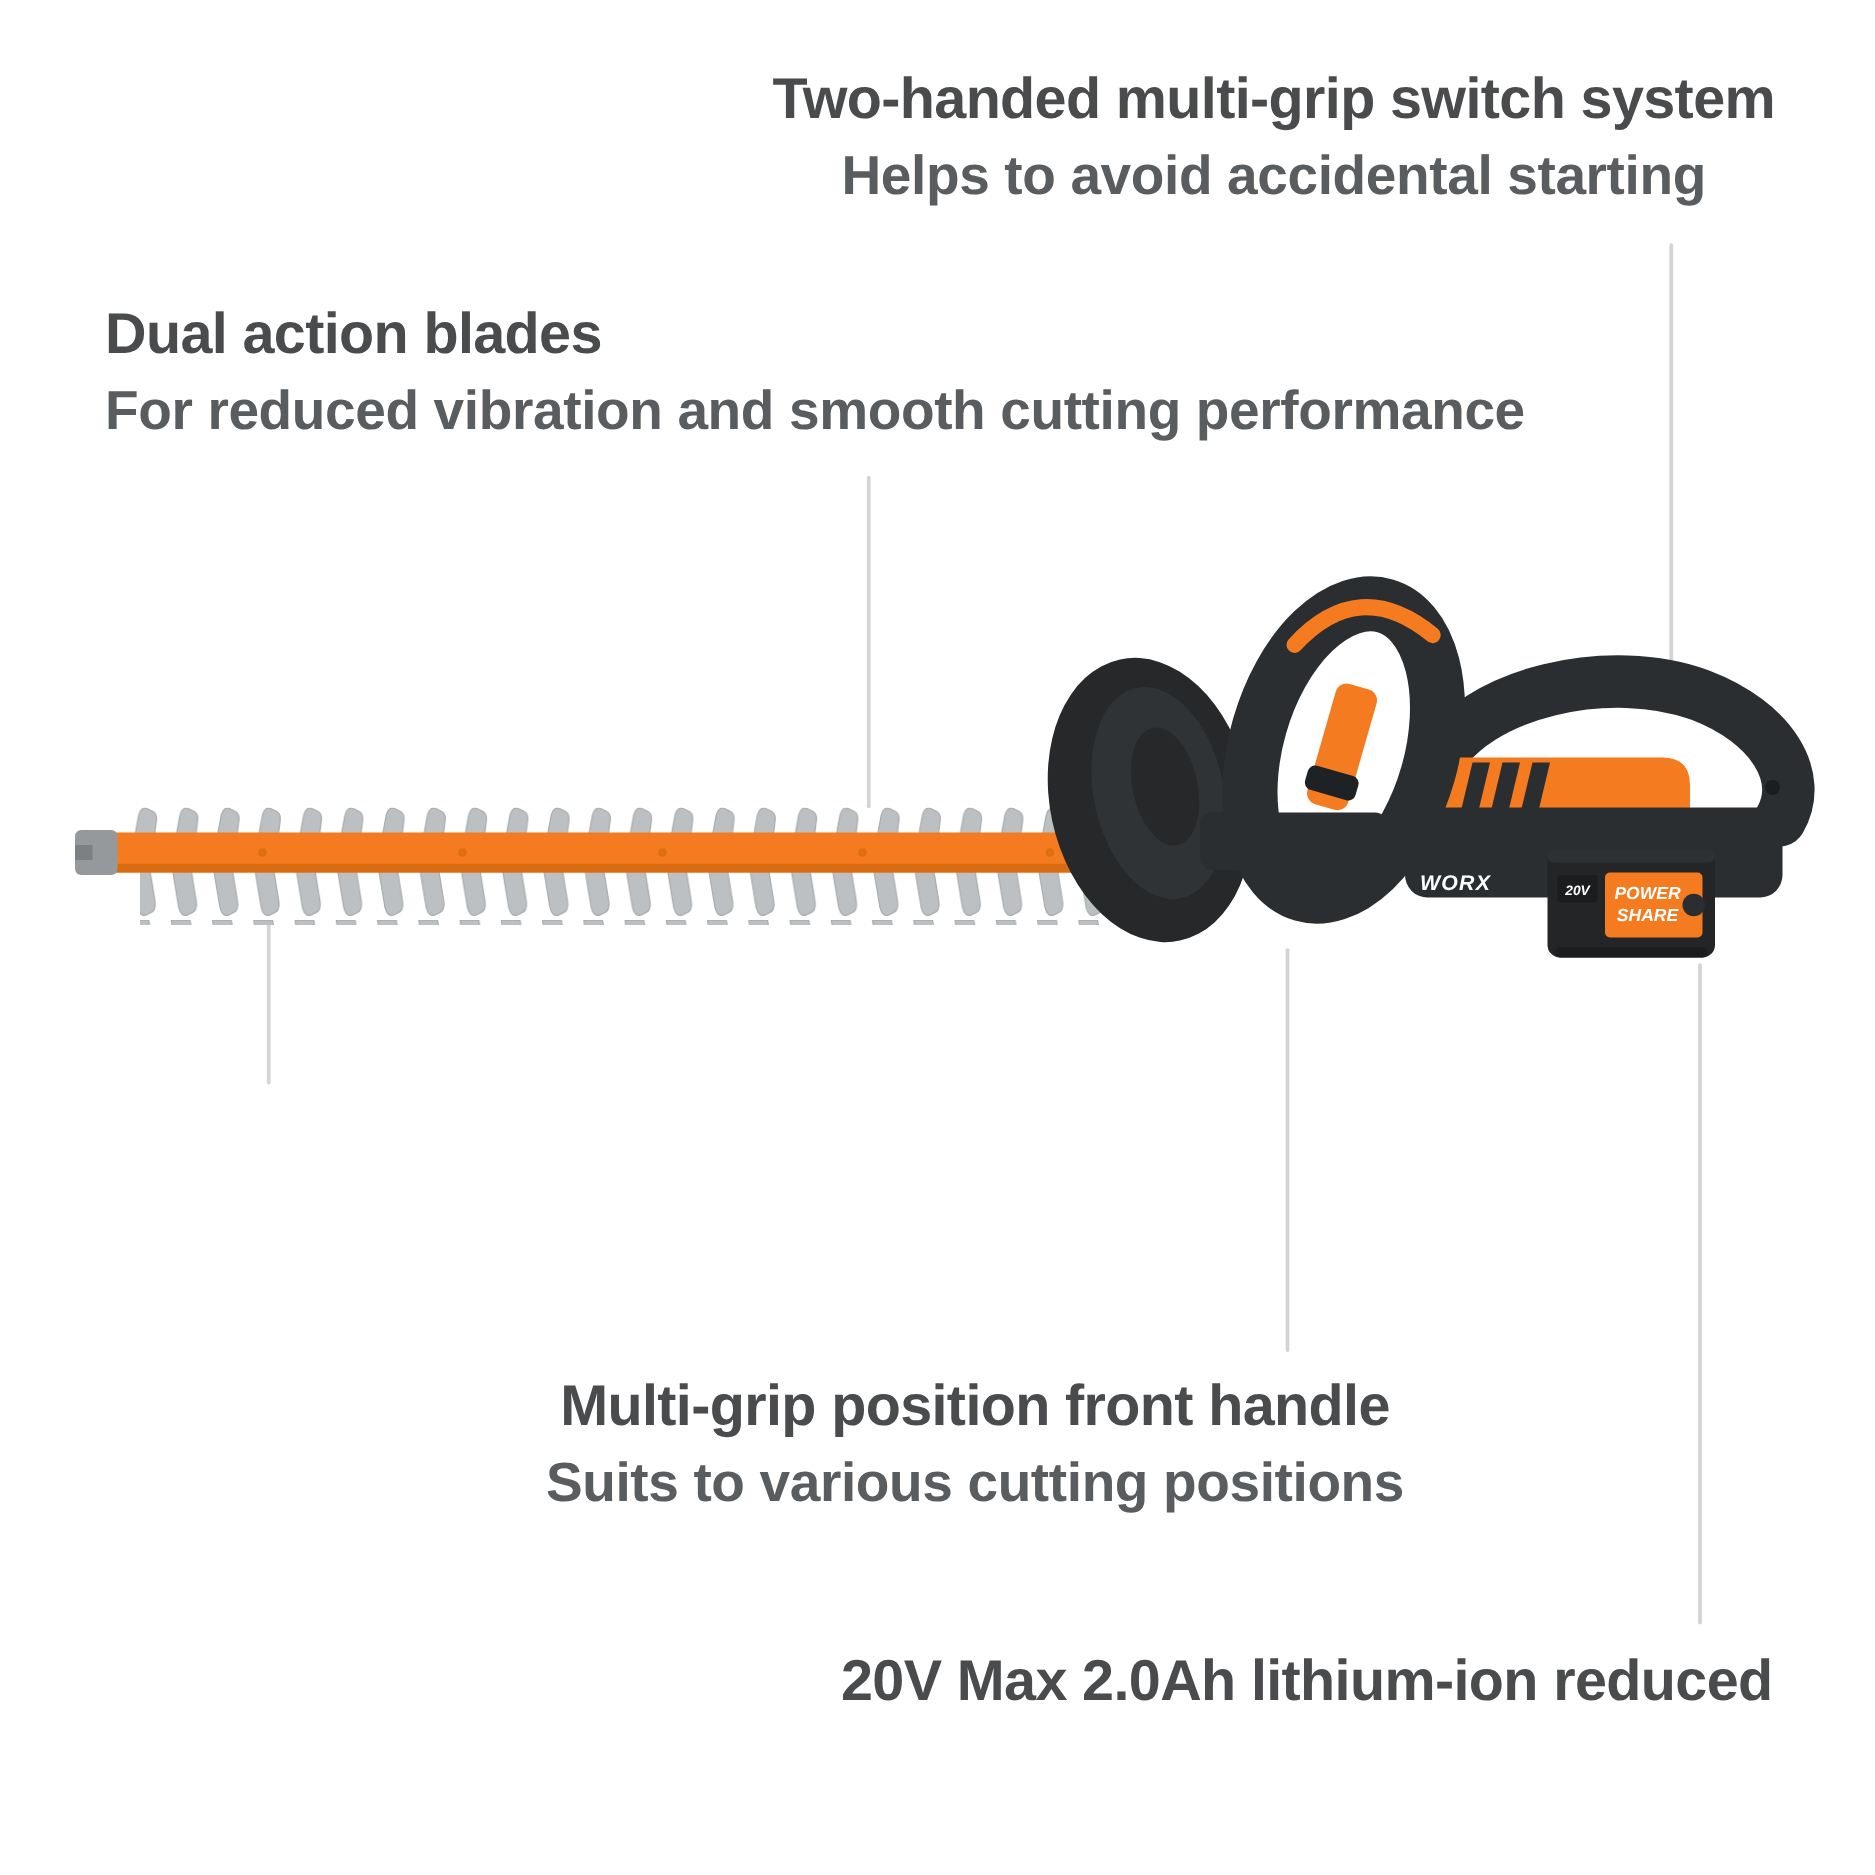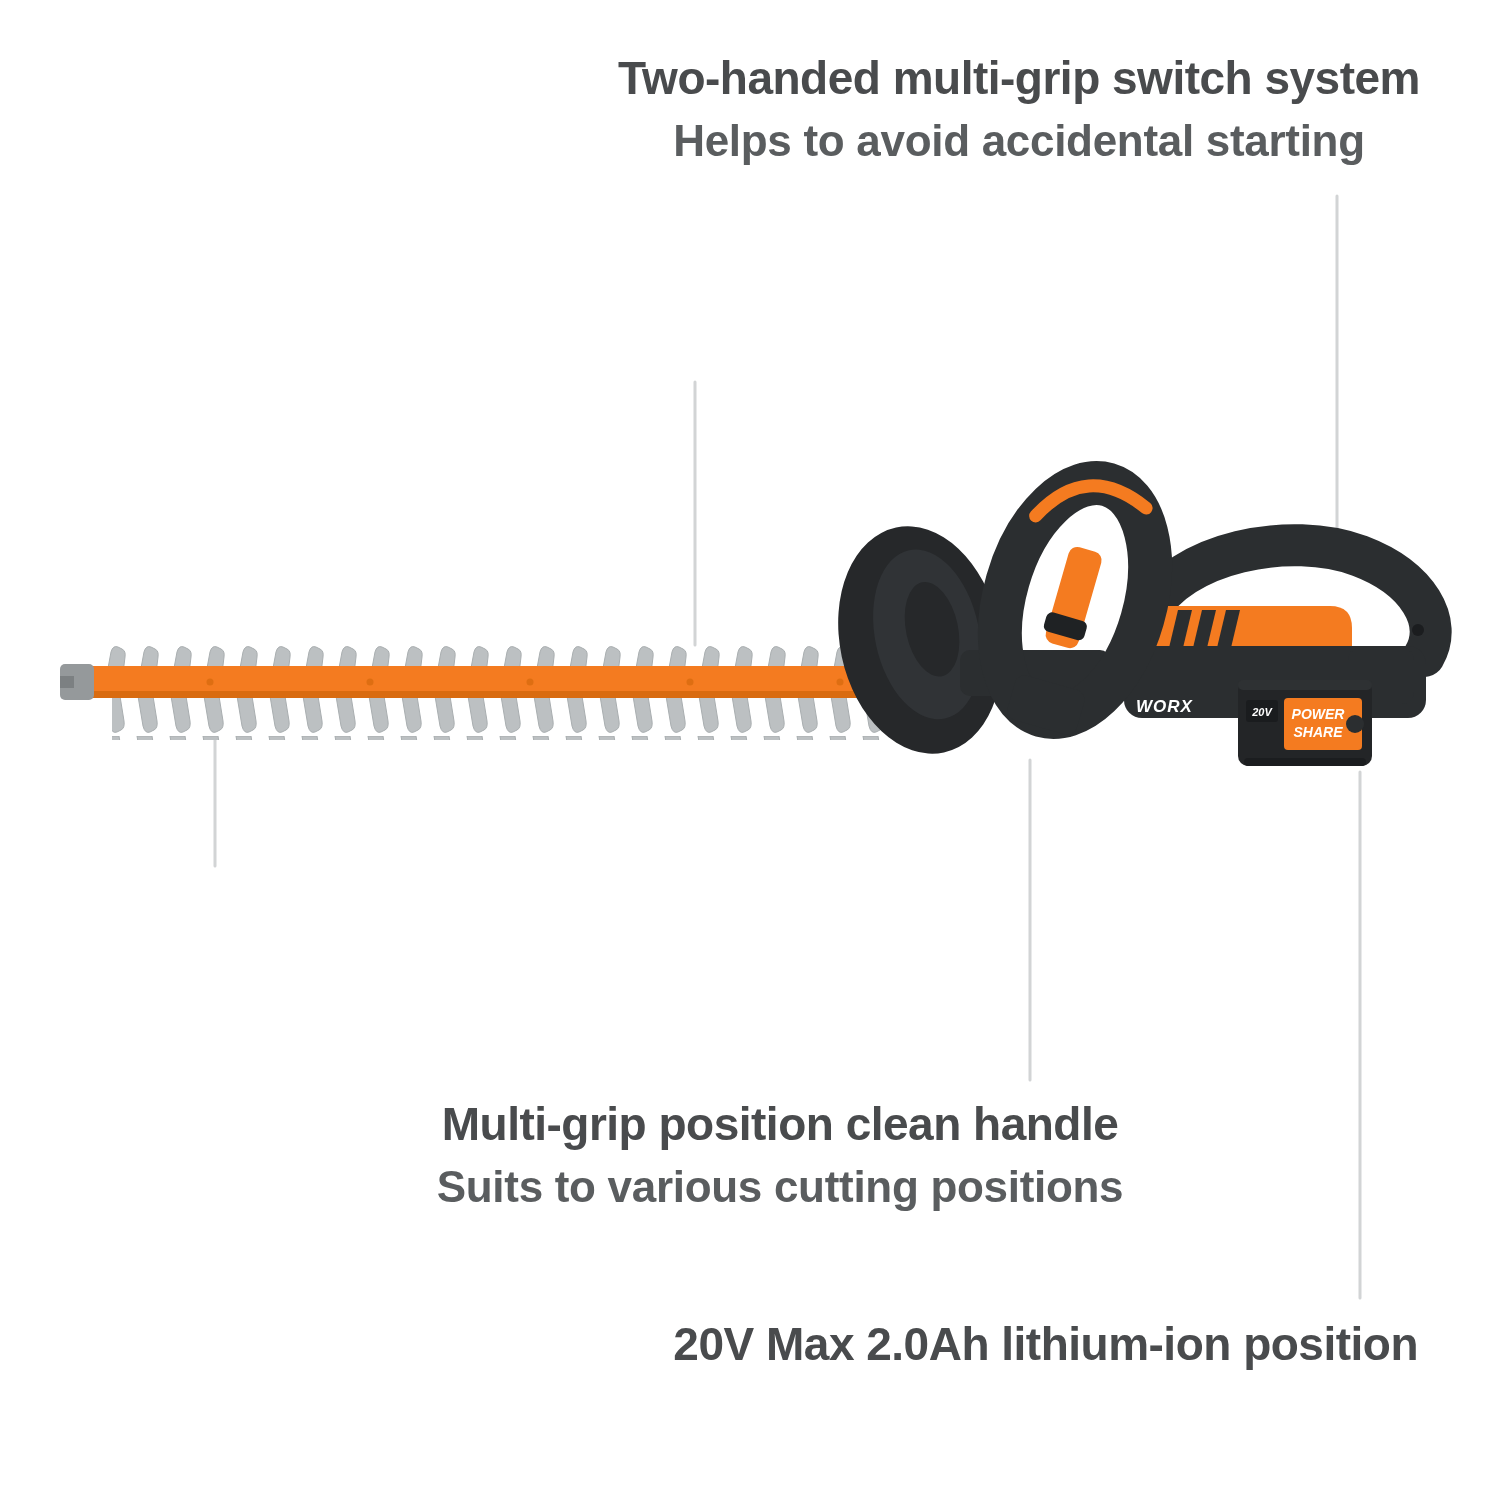--- a/index.html
+++ b/index.html
@@ -122,24 +122,28 @@
       <rect x="1052" y="618" width="42" height="20" rx="6" fill="#1f2224"></rect>
       <rect class="dark" x="1040" y="686" width="72" height="46" rx="10"></rect>
     </g>
   </svg>
 
   <div class="callout align-right" style="right:80px; top:50px;">
     <span class="title">Two-handed multi-grip switch system</span>
     <span class="subtitle">Helps to avoid accidental starting</span>
   </div>
 
+  <div class="callout" style="left:84px; top:238px;">
+    <span class="title">Dual action blades</span>
+    <span class="subtitle">For reduced vibration and smooth cutting performance</span>
+  </div>
 
 
   <div class="callout align-center" style="left:330px; width:900px; top:1096px;">
-    <span class="title">Multi-grip position clean handle</span>
+    <span class="title">Multi-grip position front handle</span>
     <span class="subtitle">Suits to various cutting positions</span>
   </div>
 
   <div class="callout align-right" style="right:82px; top:1316px;">
-    <span class="title">20V Max 2.0Ah lithium-ion position</span>
+    <span class="title">20V Max 2.0Ah lithium-ion reduced</span>
   </div>
 
 </div>
 
 </body></html>

